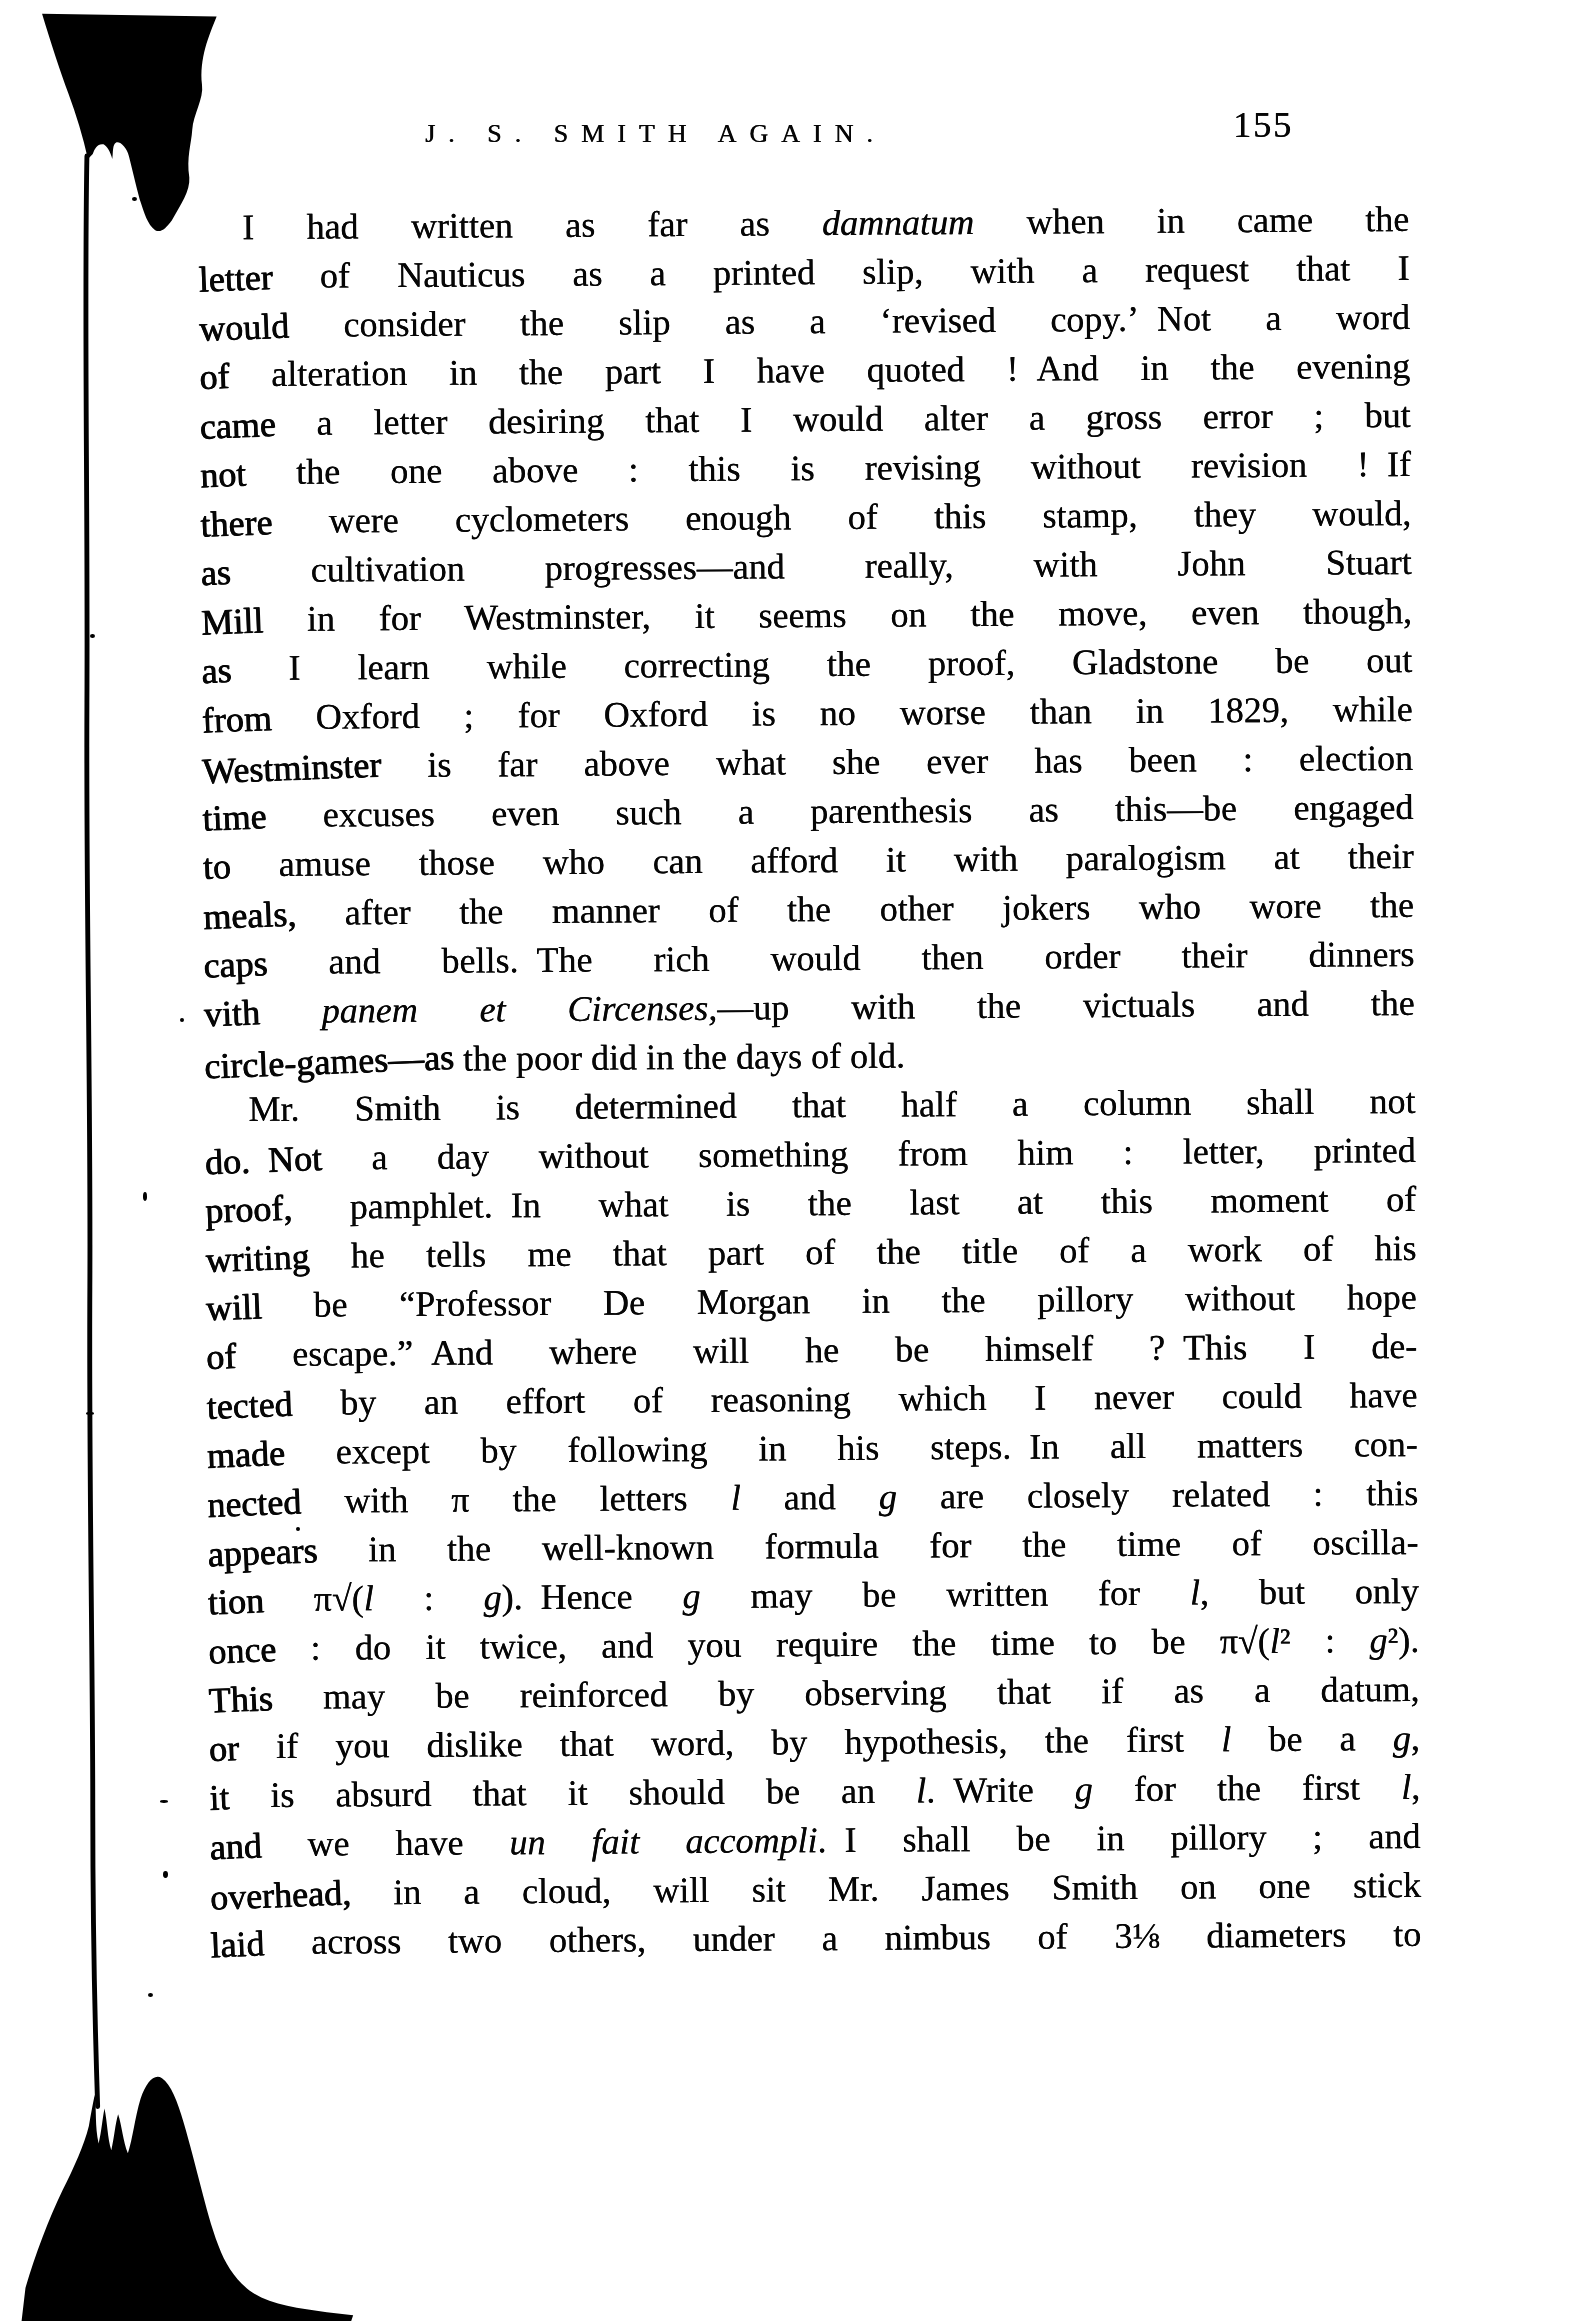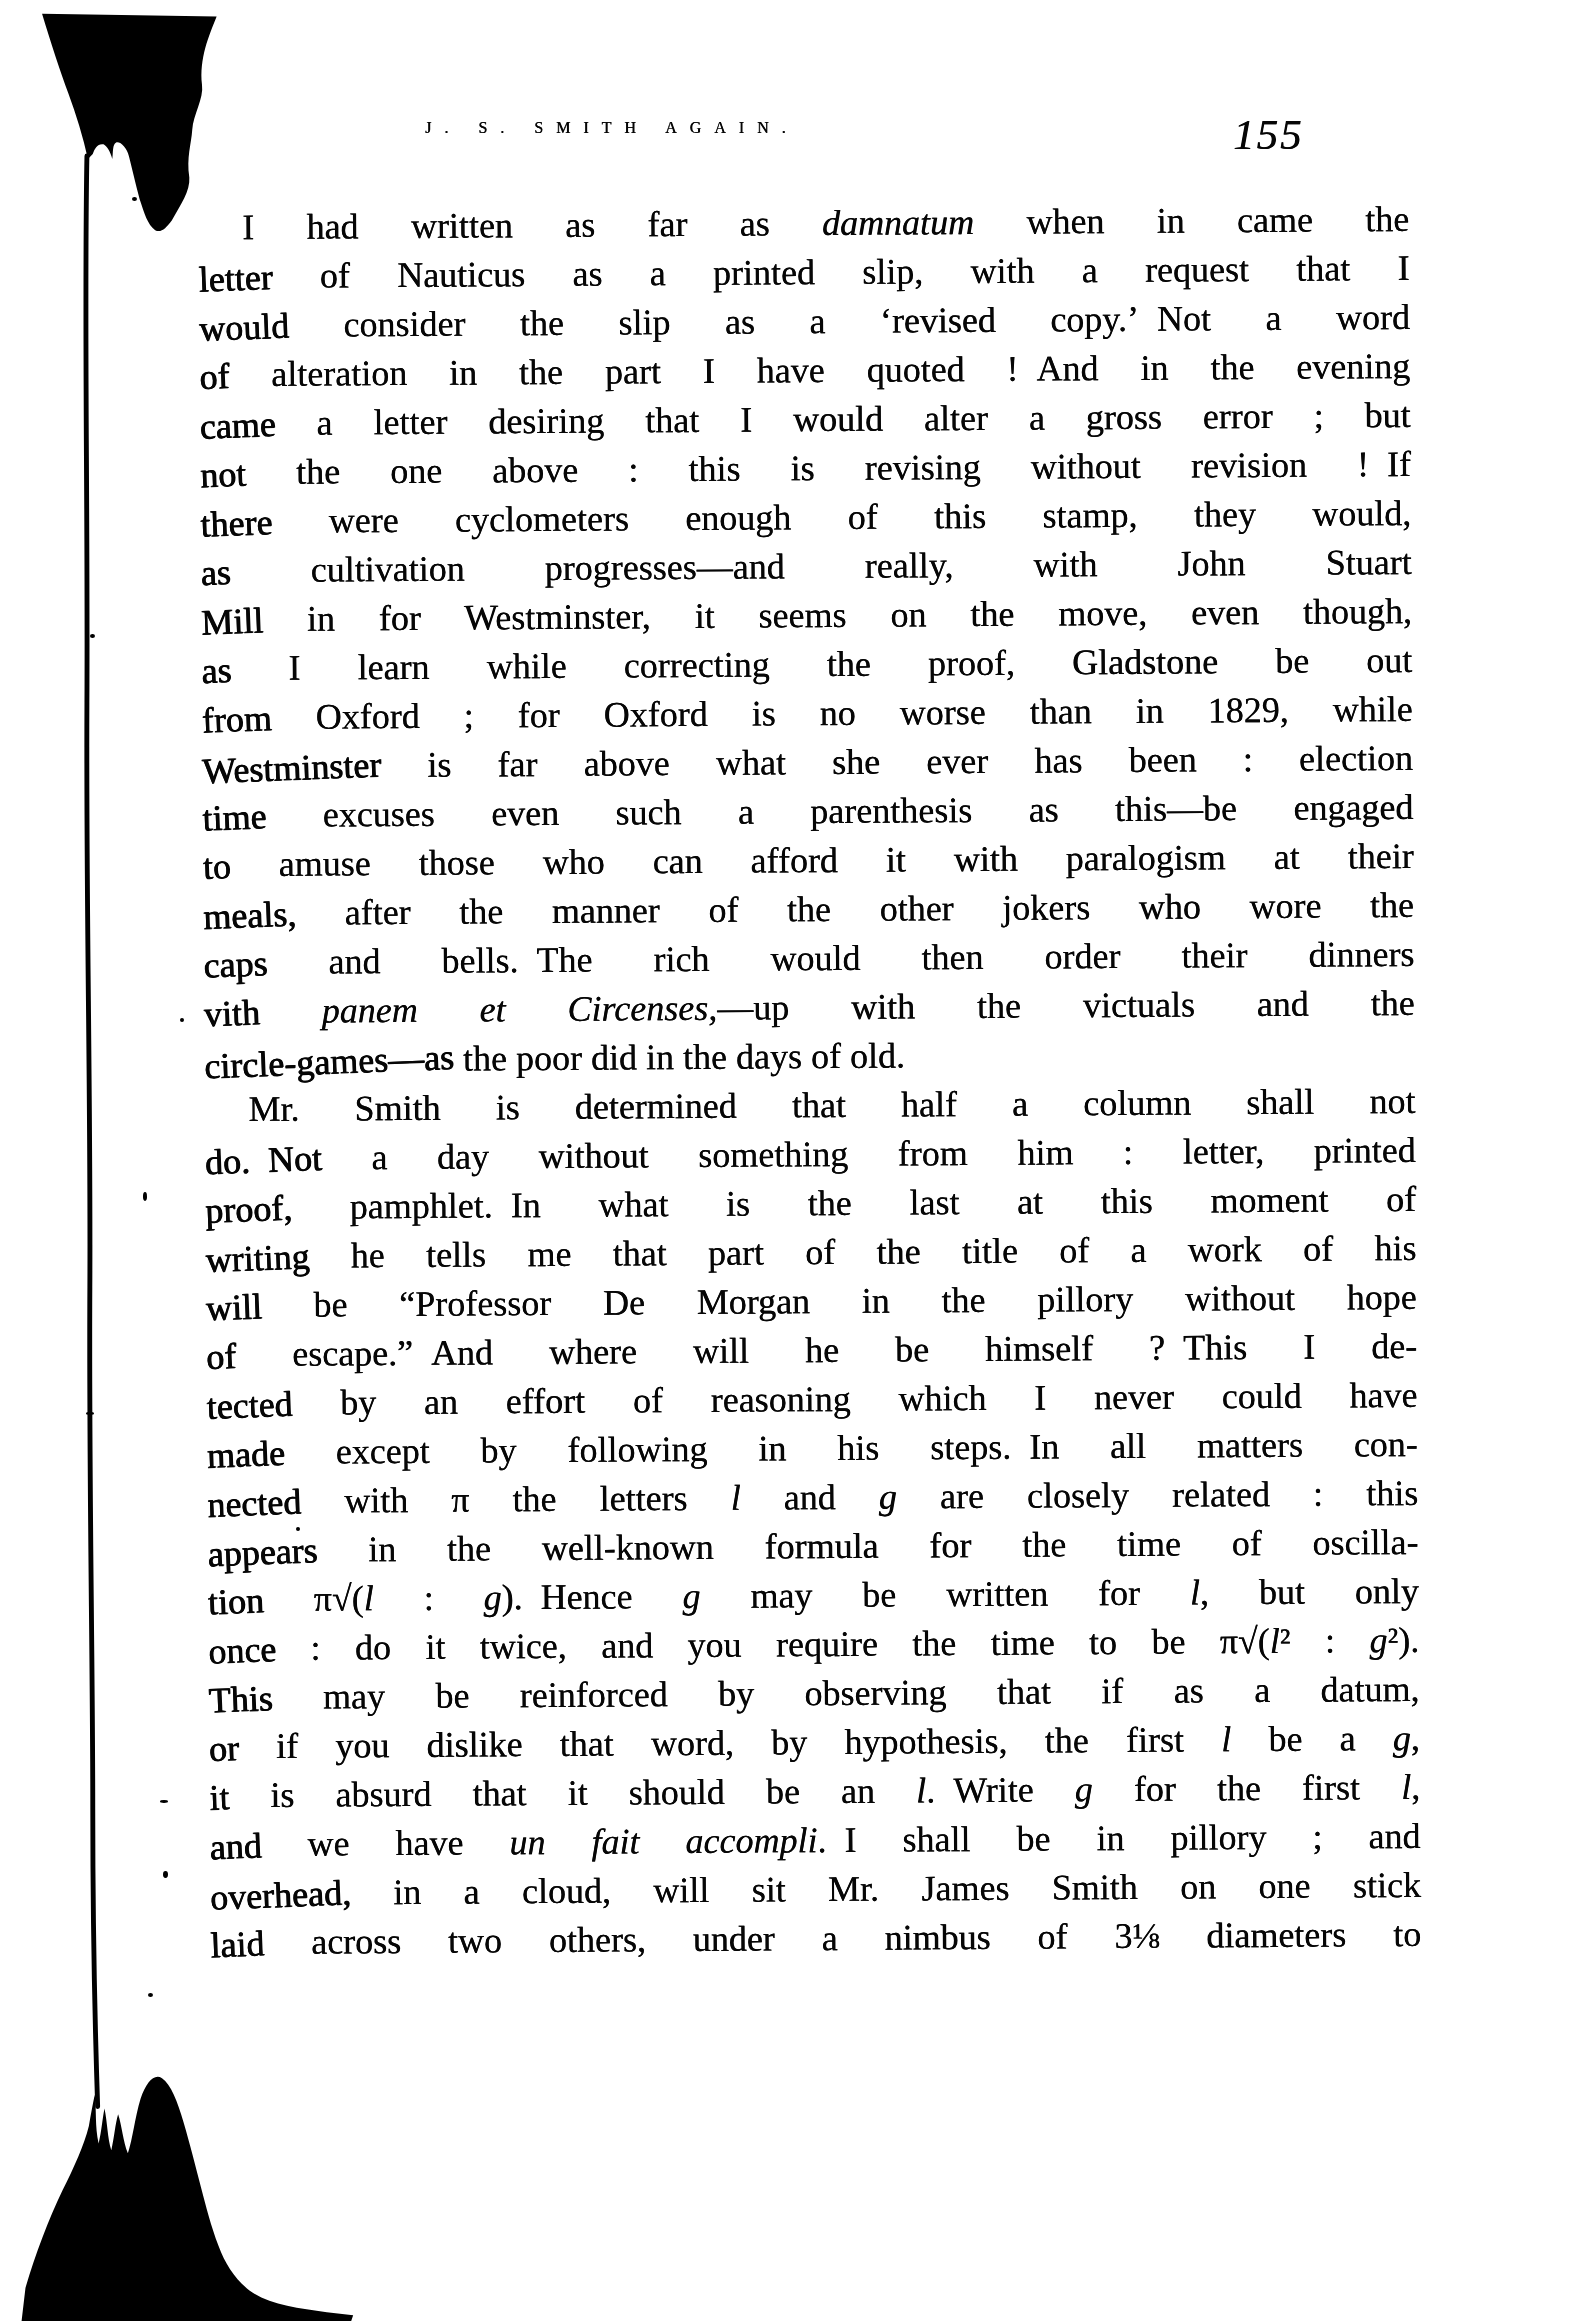--- a/index.html
+++ b/index.html
@@ -6,28 +6,27 @@
   body {
     width:1584px; height:2321px;
     background:#ffffff;
     position:relative;
     overflow:hidden;
     font-family:"Liberation Serif", serif;
     color:#060606;
   }
   .header-title {
     position:absolute; left:425px; top:119px;
-    font-size:16px; letter-spacing:13px; white-space:pre;
+    font-size:26px; letter-spacing:13px; white-space:pre;
     text-shadow:0.4px 0 0 currentColor;
   }
   .page-num {
-    position:absolute; left:1233px; top:110px;
-    font-size:43px; letter-spacing:2px;
+    position:absolute; left:1233px; top:104px;
+    font-size:36px; letter-spacing:2px;
     text-shadow:0.6px 0 0 currentColor;
-    font-style:italic;
   }
   .text-block {
     position:absolute; left:198px; top:195px; width:1211px;
     font-size:36px; line-height:49px;
     transform:rotate(-0.4deg);
     transform-origin:100% 0;
   }
   .line {
     text-align:justify;
     text-align-last:justify;

